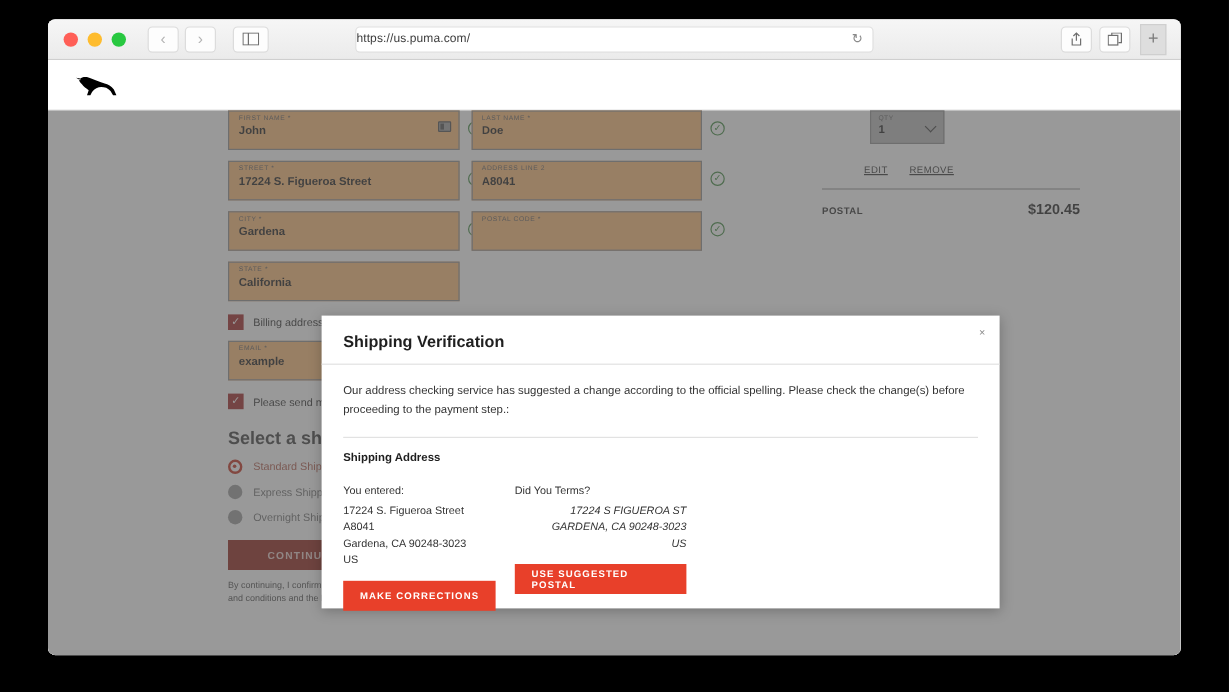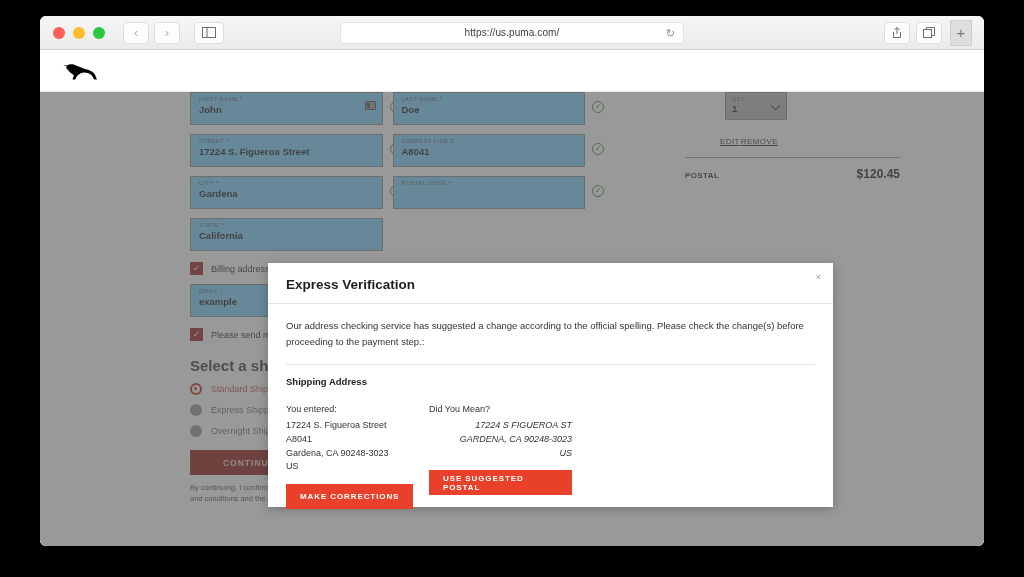--- a/index.html
+++ b/index.html
@@ -43,23 +43,23 @@
   .sidebtn {
     margin-left: 14px;
     width: 30px; height: 22px; border-radius: 4px;
     background: #fdfdfd; border: 1px solid #dcdcdc;
     display: flex; align-items: center; justify-content: center;
   }
   .sidebtn svg { display: block; }
 
   .urlbar {
     position: absolute; left: 50%; transform: translateX(-50%);
-    width: 344px; height: 22px;
+    width: 432px; height: 22px;
     background: #fff; border: 1px solid #e0e0e0; border-radius: 4px;
-    display: flex; align-items: center; justify-content: center;
+    display: flex; align-items: center; justify-content: flex-start;
   }
   .urlbar .url { font-size: 10px; color: #3d3d3d; letter-spacing: .1px; }
   .reload {
     position: absolute; right: 8px; top: 50%; transform: translateY(-50%);
     font-size: 11px; color: #8a8a8a; line-height: 1;
   }
 
   .righttools {
     position: absolute; right: 12px;
     display: flex; align-items: center; gap: 6px;
@@ -97,21 +97,21 @@
 
   
   .formcol { position: absolute; left: 150px; top: 0; width: 395px; }
 
   .fieldrow { display: flex; gap: 10px; margin-bottom: 9px; }
   .fieldwrap { position: relative; flex: 1; }
   .field {
     position: relative;
     height: 33px;
     border: 1px solid #8f8f8f;
-    background: #7dd3fc;
+    background: #fdba74;
     padding: 4px 8px 0 8px;
   }
   .field .flabel {
     font-size: 5.6px; letter-spacing: .5px; color: #5e5e5e;
     text-transform: uppercase; line-height: 1;
   }
   .field .fvalue {
     font-size: 9.5px; font-weight: bold; color: #1a1a1a;
     line-height: 1.5; white-space: nowrap; overflow: hidden;
   }
@@ -183,21 +183,21 @@
     padding: 3px 6px 0 6px; position: relative;
   }
   .qtybox .flabel { font-size: 5.6px; color: #5e5e5e; letter-spacing: .4px; }
   .qtybox .fvalue { font-size: 9.5px; font-weight: bold; color: #1a1a1a; line-height: 1.4; }
   .chev {
     position: absolute; right: 7px; top: 9px;
     width: 7px; height: 7px;
     border-right: 1.4px solid #3b3b3b; border-bottom: 1.4px solid #3b3b3b;
     transform: rotate(45deg);
   }
-  .editrow { display: flex; gap: 1px; margin: 17px 0 0 35px; }
+  .editrow { display: flex; gap: 18px; margin: 17px 0 0 35px; }
   .editrow span {
     font-size: 8px; color: #2e2e2e; letter-spacing: .4px;
     text-decoration: underline;
   }
   .sumrule { margin: 11px 0 9px 0; height: 1px; background: #9d9d9d; }
   .sumrow {
     display: flex; justify-content: space-between; align-items: baseline;
     margin-bottom: 5px;
   }
   .sumrow .lbl { font-size: 8px; font-weight: bold; color: #2a2a2a; letter-spacing: .4px; }
@@ -417,39 +417,39 @@
         <div class="sumrow total">
           <span class="lbl">POSTAL</span>
           <span class="val">$120.45</span>
         </div>
       </div>
 
       <div class="scrim"></div>
 
       <div class="modal">
         <div class="modal-head">
-          <div class="modal-title">Express Verification</div>
+          <div class="modal-title">Shipping Verification</div>
           <div class="modal-close">×</div>
         </div>
         <div class="modal-body">
           <div class="modal-desc">Our address checking service has suggested a change according to the official spelling. Please check the change(s) before proceeding to the payment step.:</div>
           <div class="modal-rule"></div>
           <div class="ship-title">Shipping Address</div>
 
           <div class="addr-cols">
             <div class="addr-col">
               <div class="addr-head">You entered:</div>
               <div class="addr-line">17224 S. Figueroa Street</div>
               <div class="addr-line">A8041</div>
               <div class="addr-line">Gardena, CA 90248-3023</div>
               <div class="addr-line">US</div>
               <div class="addr-btn">MAKE CORRECTIONS</div>
             </div>
             <div class="addr-col suggested">
-              <div class="addr-head">Did You Mean?</div>
+              <div class="addr-head">Did You Terms?</div>
               <div class="addr-line">17224 S FIGUEROA ST</div>
               <div class="addr-line">GARDENA, CA 90248-3023</div>
               <div class="addr-line">US</div>
               <div class="addr-btn">USE SUGGESTED POSTAL</div>
             </div>
           </div>
         </div>
       </div>
 
     </div>

